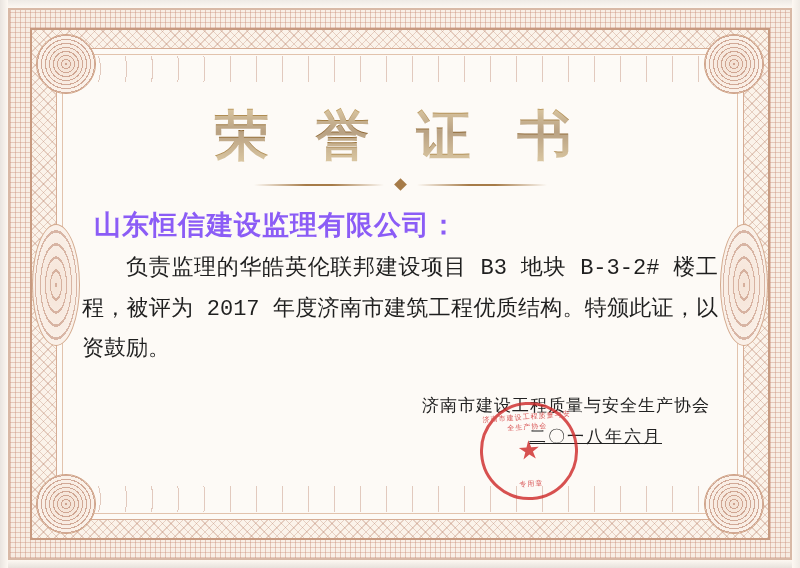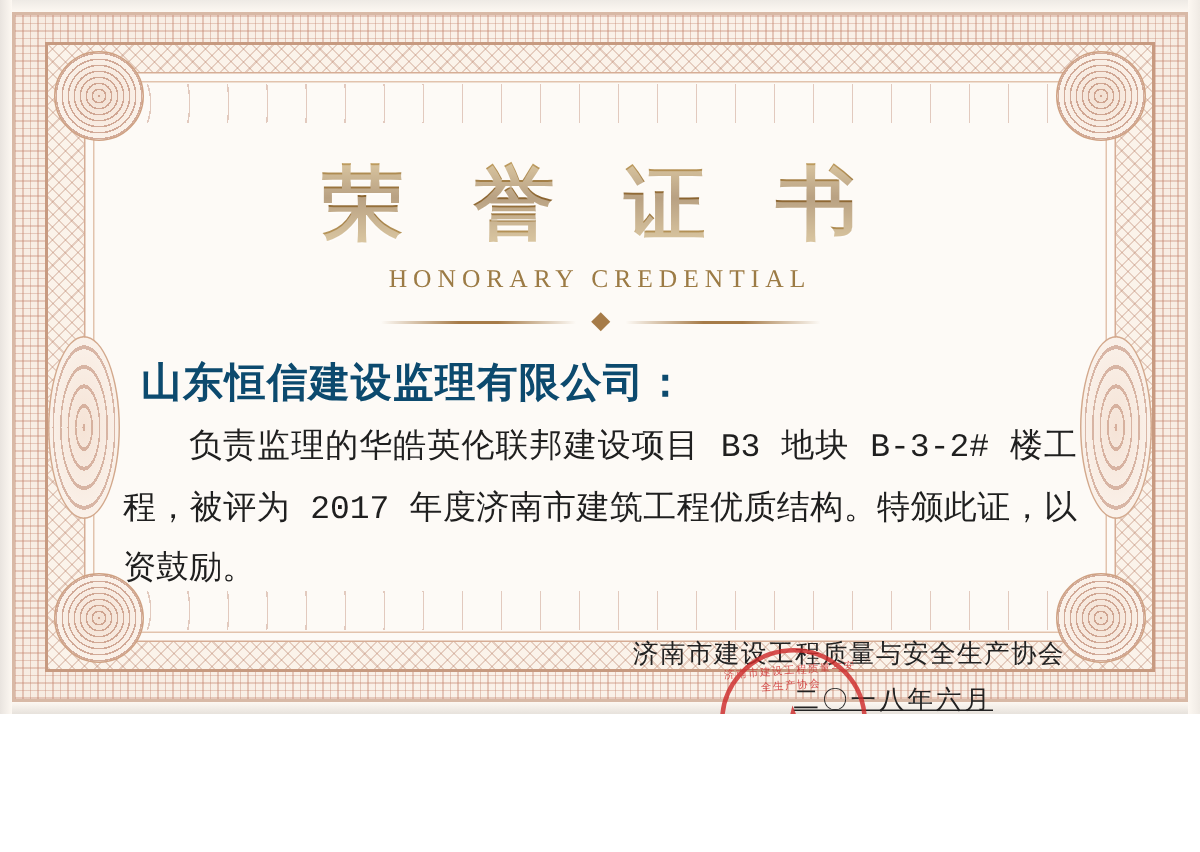--- a/index.html
+++ b/index.html
@@ -10,21 +10,21 @@
   body {
     width: 800px;
     height: 568px;
     overflow: hidden;
     font-family: "Liberation Serif", serif;
   }
 
   .certificate {
     position: relative;
     width: 800px;
-    height: 476px;
+    height: 568px;
     background: #fdf8f2;
     overflow: hidden;
   }
 
   
   .border-outer {
     position: absolute;
     left: 8px; top: 8px; right: 8px; bottom: 8px;
     border: 2px solid #d8b9a6;
     background:
@@ -142,21 +142,21 @@
   .body-block {
     margin-top: 18px;
     padding: 0 6px;
     color: #2b2b2b;
   }
   .recipient {
     font-family: Liberation Sans, sans-serif;
     font-size: 27px;
     font-weight: 600;
     letter-spacing: 1px;
-    color: #0c4a6e;
+    color: #8b5cf6;
     margin: 8px 0 6px 16px;
   }
   .paragraph {
     font-family: Liberation Mono, monospace;
     font-size: 22px;
     line-height: 1.85;
     text-align: justify;
     text-indent: 2em;
     color: #1f1f1f;
     margin: 0 4px;
@@ -264,21 +264,20 @@
   <div class="rosette bl"></div>
   <div class="rosette br"></div>
 
   <div class="medallion left"></div>
   <div class="medallion right"></div>
 
   <div class="content">
 
     <div class="title-block">
       <div class="main-title">荣 誉 证 书</div>
-      <div class="sub-title">HONORARY  CREDENTIAL</div>
       <div class="rule-row">
         <div class="rule-line"></div>
         <div class="rule-diamond"></div>
         <div class="rule-line"></div>
       </div>
     </div>
 
     <div class="body-block">
       <div class="recipient">山东恒信建设监理有限公司：</div>
       <div class="paragraph">负责监理的华皓英伦联邦建设项目 B3 地块 B-3-2# 楼工程，被评为 2017 年度济南市建筑工程优质结构。特颁此证，以资鼓励。</div>

